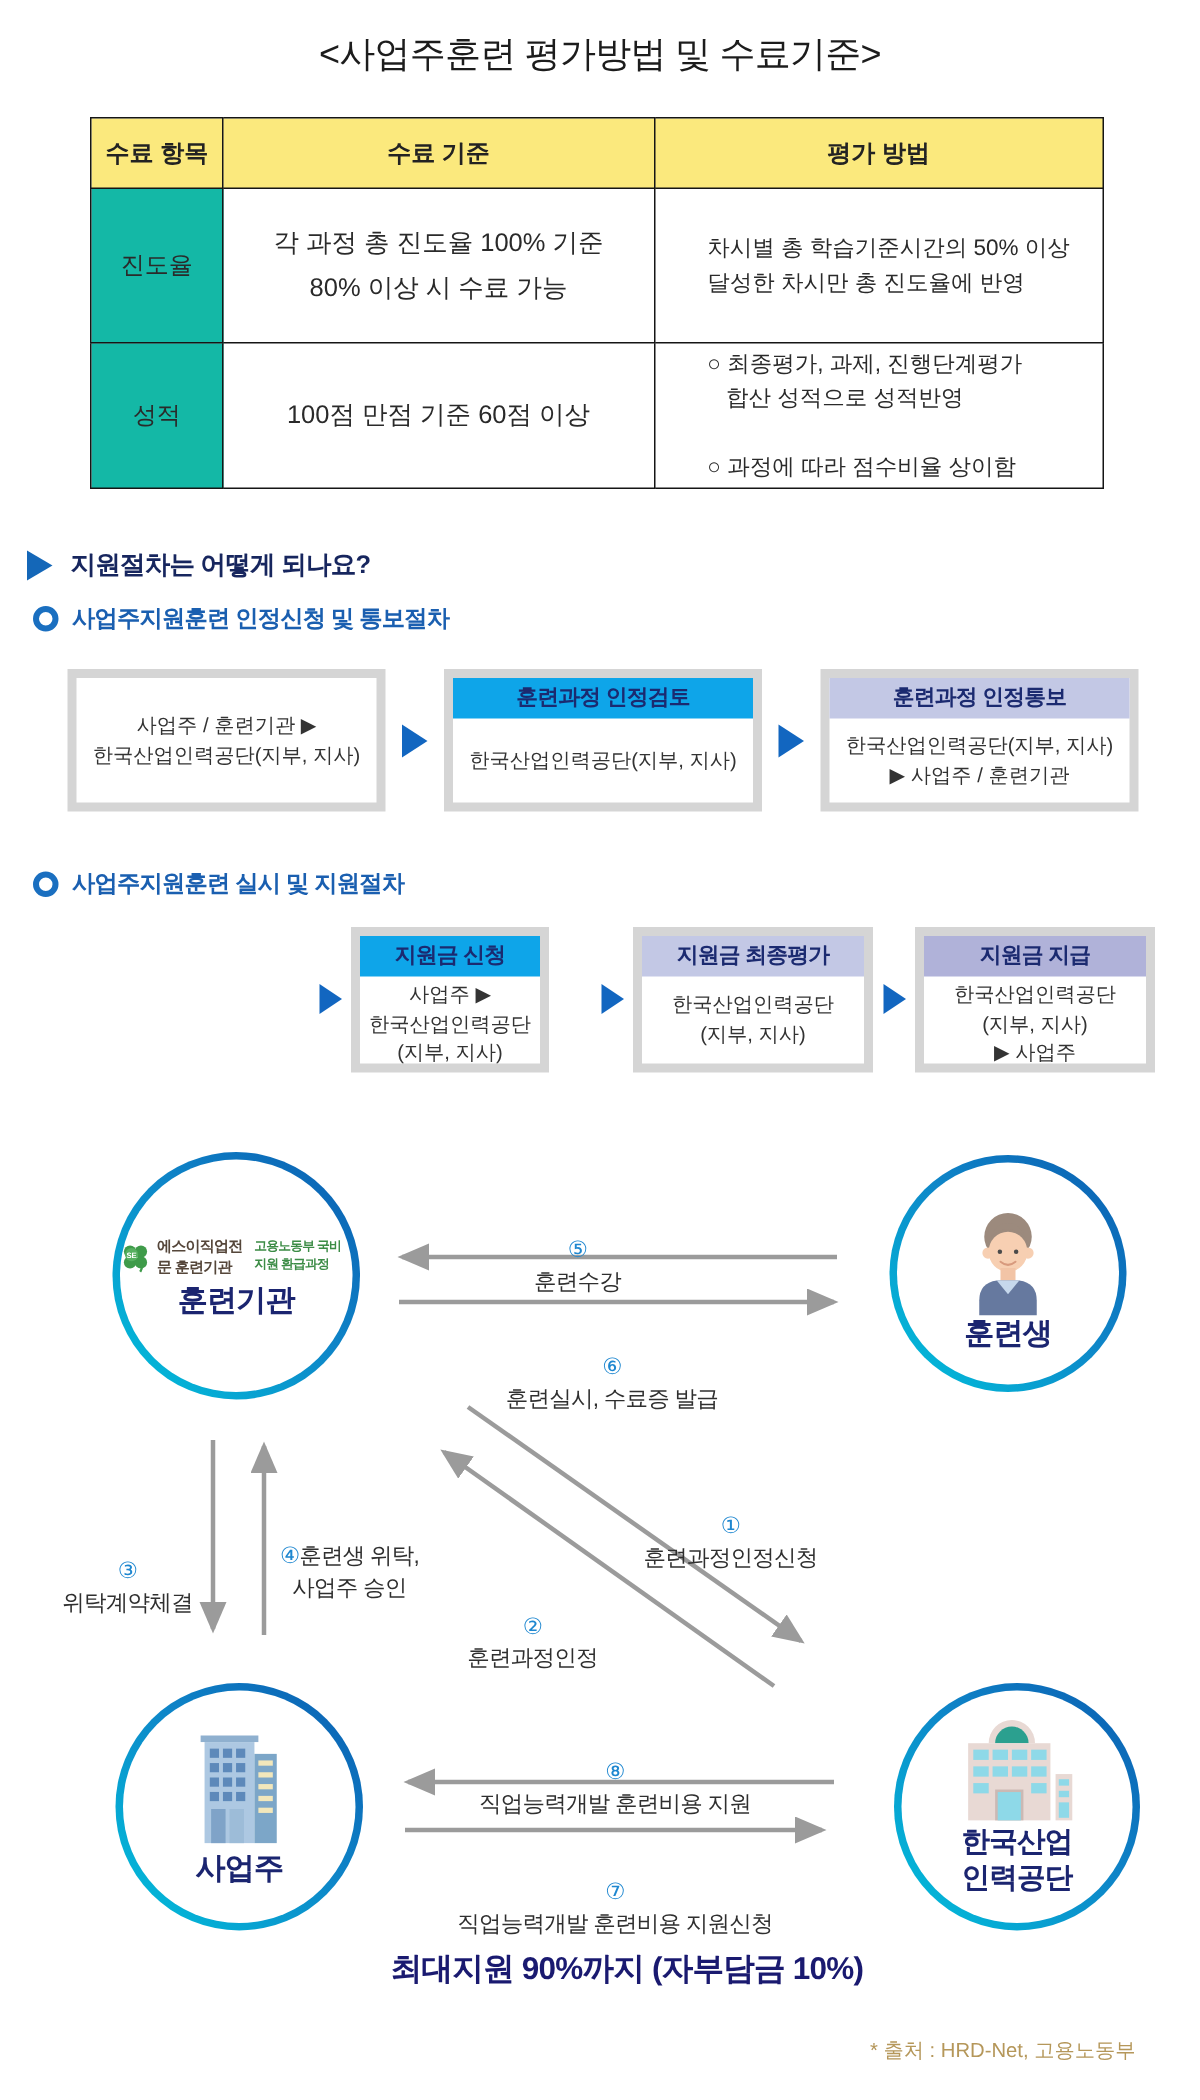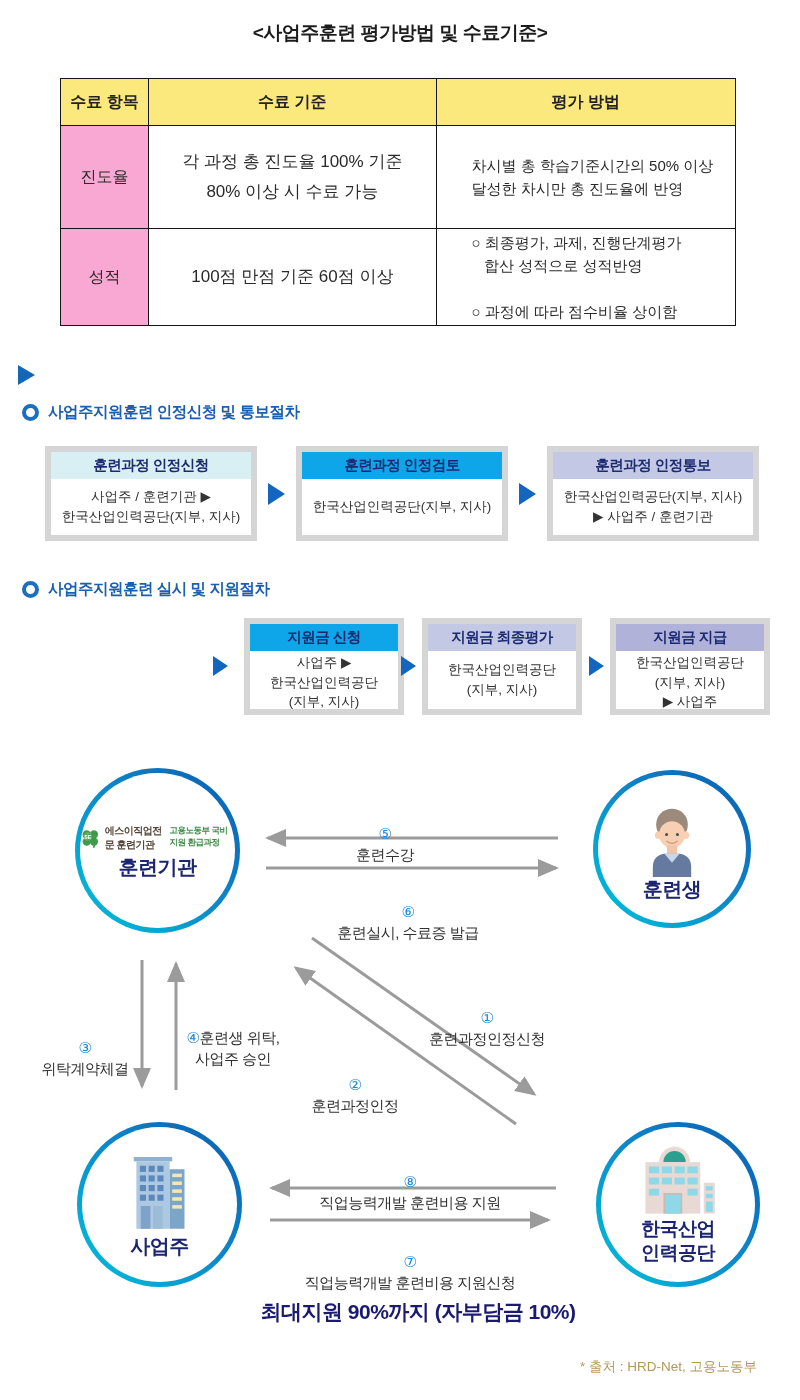--- a/index.html
+++ b/index.html
@@ -1,31 +1,31 @@
 <!DOCTYPE html>
 <html><head>
 <meta charset="utf-8">
 <style>
   html,body{margin:0;padding:0;background:#ffffff;}
   .page{position:relative;width:800px;height:1400px;background:#fff;overflow:hidden;
         font-family:"Liberation Sans","DejaVu Sans",sans-serif;color:#222;}
 
   
   .title{position:absolute;left:0;top:20px;width:100%;text-align:center;
-         font-size:19px;font-weight:bold;color:#1c1c1c;letter-spacing:-0.5px;}
+         font-size:24px;font-weight:normal;color:#1c1c1c;letter-spacing:-0.5px;}
 
   
   .ctable{position:absolute;left:60px;top:78px;width:676px;border-collapse:collapse;
           table-layout:fixed;}
   .ctable th,.ctable td{border:1.6px solid #151515;vertical-align:middle;}
   .ctable th{background:#fbe97d;font-size:16px;font-weight:bold;color:#222;height:44px;}
   .ctable .col-item{width:88px;}
   .ctable .col-crit{width:287px;}
   .ctable .col-meth{width:299px;}
-  .cell-item{background:#f9a8d4;text-align:center;font-size:16px;color:#2a2a2a;}
+  .cell-item{background:#14b8a6;text-align:center;font-size:16px;color:#2a2a2a;}
   .cell-crit{text-align:center;font-size:17px;line-height:1.75;white-space:pre-line;color:#2a2a2a;}
   .cell-meth{text-align:left;padding-left:35px;padding-right:6px;font-size:15px;
              line-height:1.55;white-space:pre-line;color:#2a2a2a;}
   .row1 td{height:100px;}
   .row2 td{height:94px;}
 
   
   .heading{position:absolute;display:flex;align-items:center;gap:12px;}
   .play-tri{width:0;height:0;border-top:10px solid transparent;border-bottom:10px solid transparent;
             border-left:17px solid #1467b8;}
@@ -102,30 +102,30 @@
       <td class="cell-meth">○ 최종평가, 과제, 진행단계평가
 &nbsp;&nbsp;&nbsp;합산 성적으로 성적반영
 
 ○ 과정에 따라 점수비율 상이함</td>
     </tr>
   </tbody>
     </table>
 
   <div class="heading" style="left:18px;top:365px;">
     <span class="play-tri"></span>
+    <span class="heading-text">지원절차는 어떻게 되나요?</span>
   </div>
 
   <div class="subheading" style="left:22px;top:402px;">
     <span class="ring"></span>
     <span class="subheading-text">사업주지원훈련 인정신청 및 통보절차</span>
   </div>
 
   <div class="fbox" style="left:45px;top:446px;width:212px;height:95px;">
     <div class="fbox-in">
-      <div class="fbox-h h-cyan">훈련과정 인정신청</div>
       <div class="fbox-b">사업주 / 훈련기관 ▶
 한국산업인력공단(지부, 지사)</div>
     </div>
   </div>
   <span class="ftri ftri-1" style="left:268px;top:483px;"></span>
   <div class="fbox" style="left:296px;top:446px;width:212px;height:95px;">
     <div class="fbox-in">
       <div class="fbox-h h-blue">훈련과정 인정검토</div>
       <div class="fbox-b">한국산업인력공단(지부, 지사)</div>
     </div>
@@ -138,21 +138,21 @@
 ▶ 사업주 / 훈련기관</div>
     </div>
   </div>
 
   <div class="subheading" style="left:22px;top:579px;">
     <span class="ring"></span>
     <span class="subheading-text">사업주지원훈련 실시 및 지원절차</span>
   </div>
 
   <span class="ftri ftri-2" style="left:213px;top:656px;"></span>
-  <div class="fbox" style="left:244px;top:618px;width:160px;height:97px;">
+  <div class="fbox" style="left:234px;top:618px;width:132px;height:97px;">
     <div class="fbox-in">
       <div class="fbox-h h-blue">지원금 신청</div>
       <div class="fbox-b">사업주 ▶
 한국산업인력공단
 (지부, 지사)</div>
     </div>
   </div>
   <span class="ftri ftri-2" style="left:401px;top:656px;"></span>
   <div class="fbox" style="left:422px;top:618px;width:160px;height:97px;">
     <div class="fbox-in">

